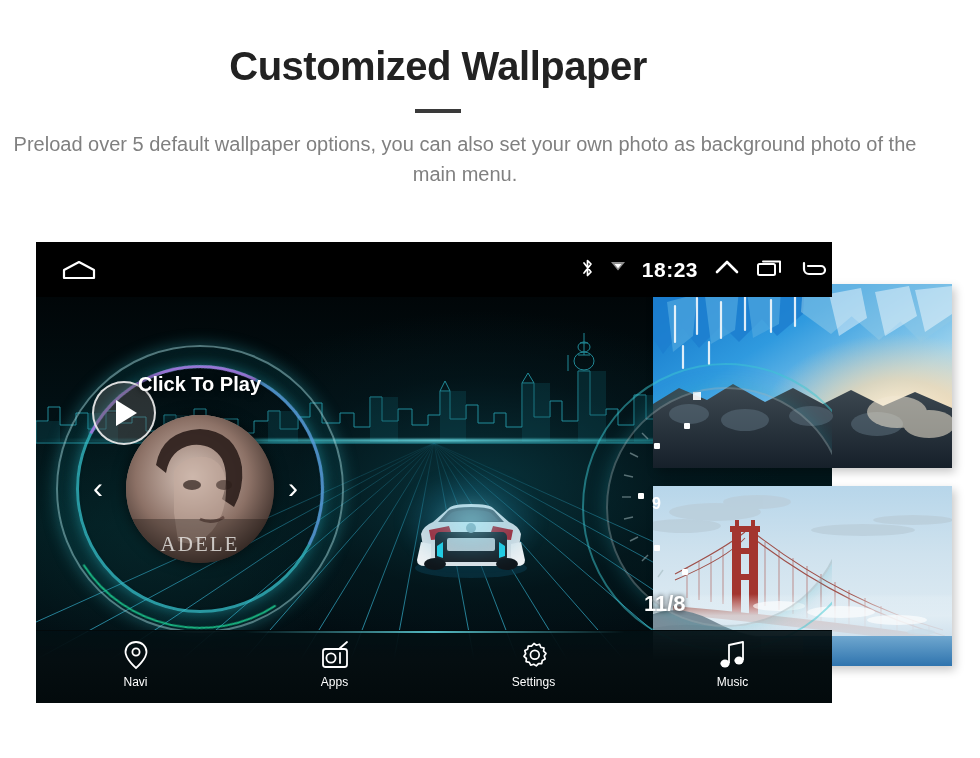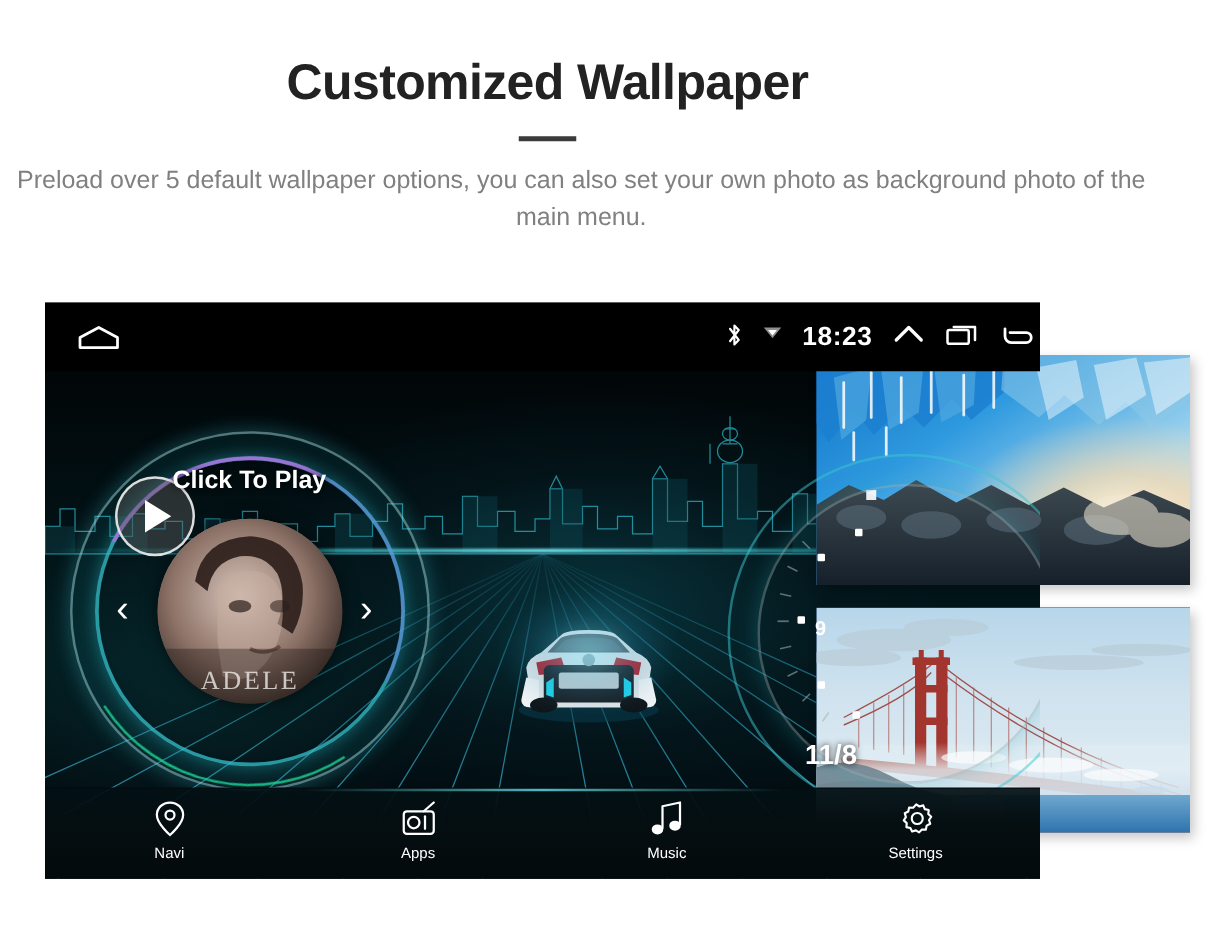--- a/index.html
+++ b/index.html
@@ -527,37 +527,37 @@
             <path d="M19 9 L27 2" stroke="#ffffff" stroke-width="1.8" stroke-linecap="round"></path>
           </svg>
         </span>
         <span class="dock-label">Apps</span>
       </div>
 
 
 
       <div class="dock-item">
         <span class="dock-icon">
+          <svg width="30" height="30" viewBox="0 0 30 30">
+            <path d="M15 3.5 L17.5 5.2 L20.6 4.3 L21.8 7.3 L25 8 L24.6 11.2 L27 13.4 L25.2 16 L26.2 19 L23.3 20.5 L22.7 23.7 L19.5 23.6 L17.3 25.9 L14.7 24.3 L11.7 25.2 L10.3 22.4 L7.1 21.7 L7.4 18.5 L5 16.3 L6.7 13.7 L5.8 10.6 L8.6 9.2 L9.3 6 L12.5 6.2 Z" fill="none" stroke="#ffffff" stroke-width="1.7" stroke-linejoin="round"></path>
+            <circle cx="15.8" cy="14.8" r="4.4" fill="none" stroke="#ffffff" stroke-width="1.7"></circle>
+          </svg>
+        </span>
+        <span class="dock-label">Settings</span>
+      </div>
+
+      <div class="dock-item">
+        <span class="dock-icon">
           <svg width="28" height="30" viewBox="0 0 28 30">
             <path d="M10 23 L10 5 L24 2 L24 20" fill="none" stroke="#ffffff" stroke-width="1.8" stroke-linejoin="round"></path>
             <ellipse cx="6" cy="23.5" rx="4.6" ry="4" fill="#ffffff"></ellipse>
             <ellipse cx="20" cy="20.5" rx="4.6" ry="4" fill="#ffffff"></ellipse>
           </svg>
         </span>
         <span class="dock-label">Music</span>
-      </div>
-
-      <div class="dock-item">
-        <span class="dock-icon">
-          <svg width="30" height="30" viewBox="0 0 30 30">
-            <path d="M15 3.5 L17.5 5.2 L20.6 4.3 L21.8 7.3 L25 8 L24.6 11.2 L27 13.4 L25.2 16 L26.2 19 L23.3 20.5 L22.7 23.7 L19.5 23.6 L17.3 25.9 L14.7 24.3 L11.7 25.2 L10.3 22.4 L7.1 21.7 L7.4 18.5 L5 16.3 L6.7 13.7 L5.8 10.6 L8.6 9.2 L9.3 6 L12.5 6.2 Z" fill="none" stroke="#ffffff" stroke-width="1.7" stroke-linejoin="round"></path>
-            <circle cx="15.8" cy="14.8" r="4.4" fill="none" stroke="#ffffff" stroke-width="1.7"></circle>
-          </svg>
-        </span>
-        <span class="dock-label">Settings</span>
       </div>
     </div>
   </div>
 </div>
 
 <div class="thumb thumb-ice">
   <svg width="299" height="184" viewBox="0 0 299 184">
     <defs>
       <linearGradient id="iceBg" x1="0" y1="0" x2="1" y2="1">
         <stop offset="0%" stop-color="#0e6fc4"></stop>

